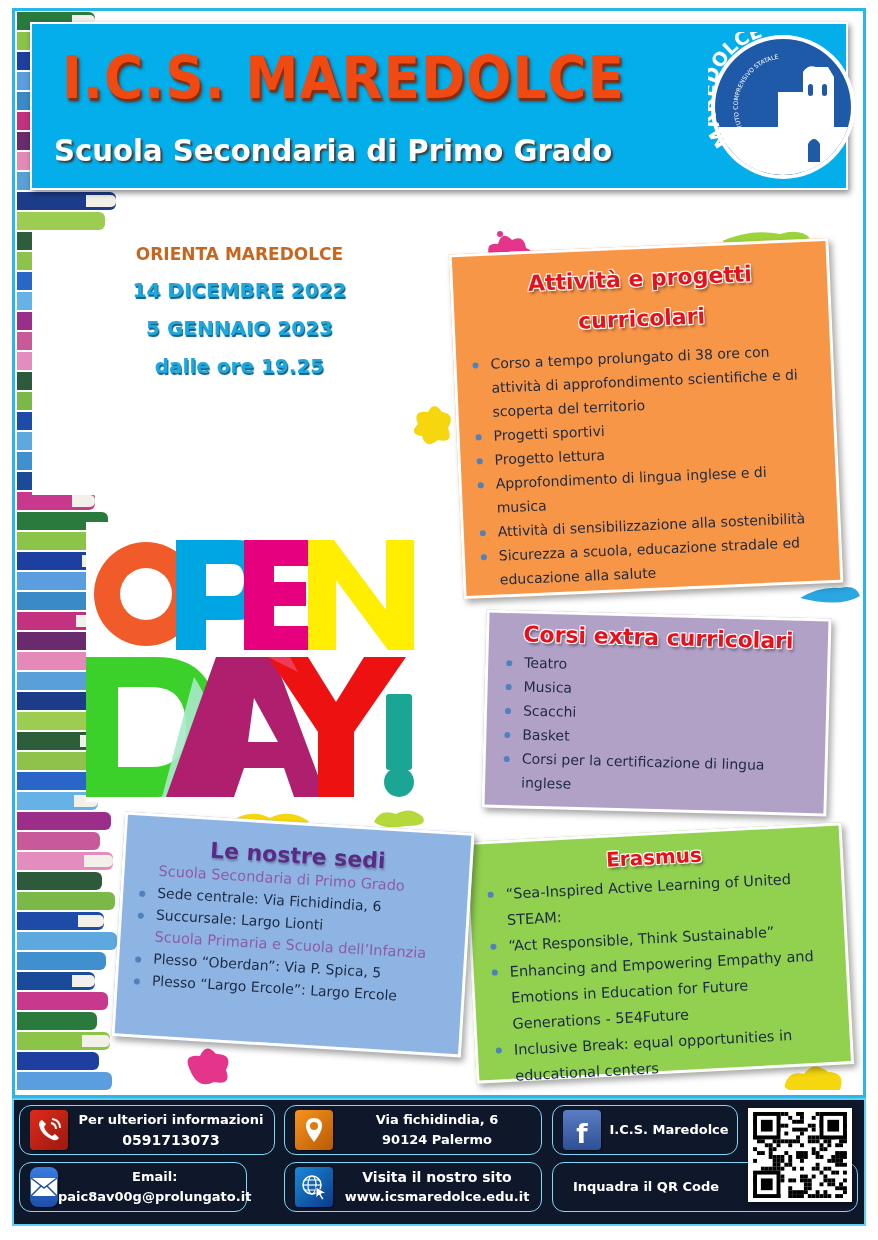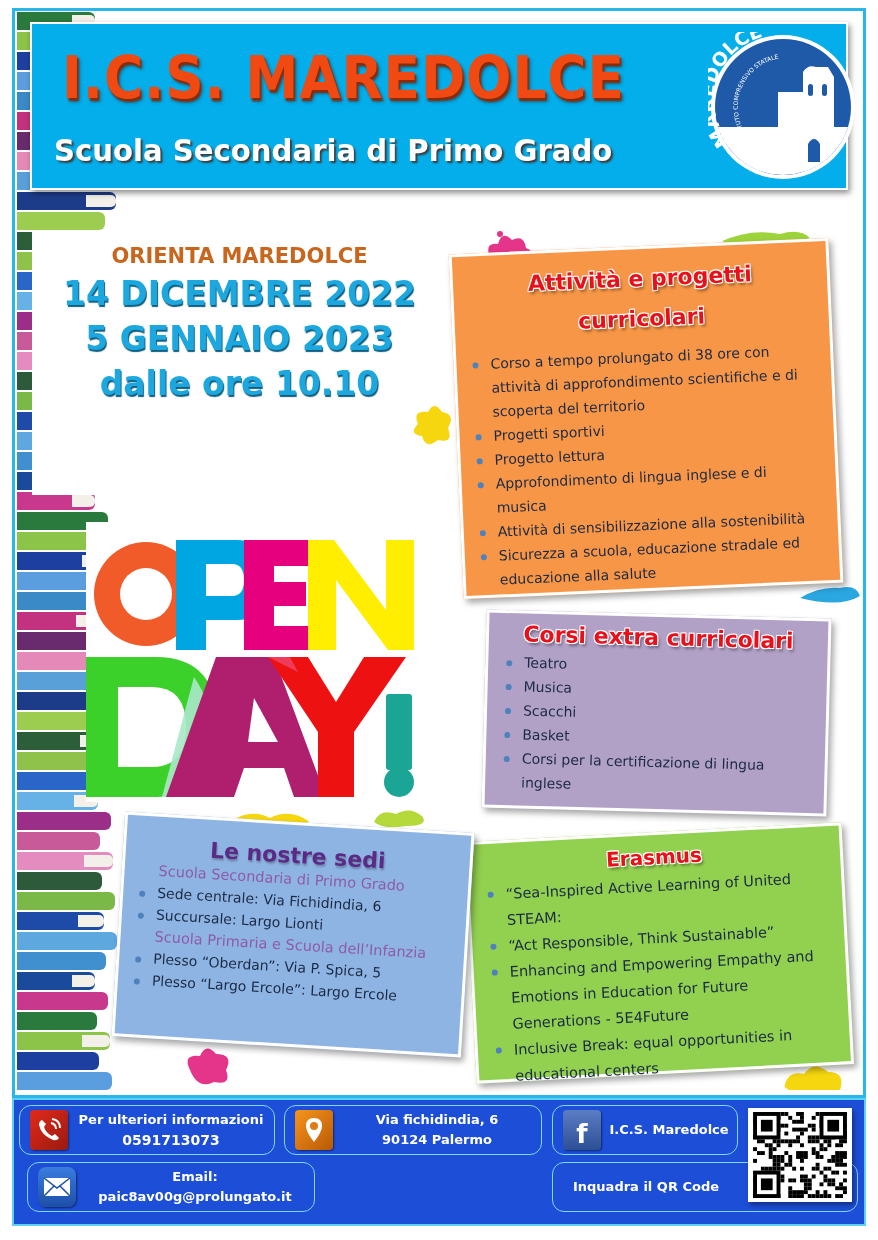--- a/index.html
+++ b/index.html
@@ -15,22 +15,22 @@
 
   
   .header { position: absolute; left: 30px; top: 22px; width: 818px; height: 168px; background: #03aeea; border: 2px solid #ffffff; box-shadow: 2px 3px 6px rgba(0,0,0,0.45); }
   .header-title { position: absolute; left: 30px; top: 20px; font-family: "DejaVu Sans", sans-serif; font-weight: bold; font-size: 58px; letter-spacing: 1px; color: #f04a12; text-shadow: 2px 3px 2px #8a2a08, 3px 4px 4px rgba(0,0,0,0.35); transform: scaleX(0.92); transform-origin: left; }
   .header-sub { position: absolute; left: 22px; top: 108px; font-family: "DejaVu Sans", sans-serif; font-weight: bold; font-size: 31px; color: #ffffff; text-shadow: 2px 2px 2px #3b3b3b; transform: scaleX(0.94); transform-origin: left; }
   .logo { position: absolute; left: 676px; top: 8px; width: 150px; height: 150px; }
 
   
   .datebox { position: absolute; left: 32px; top: 230px; width: 415px; height: 265px; background: #ffffff; }
   .datebox .line { text-align: center; font-family: "DejaVu Sans", sans-serif; font-weight: bold; }
-  .d-orienta { color: #c8661e; font-size: 21px; margin-top: 14px; }
-  .d-blue { color: #1ca8df; font-size: 33px; text-shadow: 1px 2px 1px #0f5e80; margin-top: 6px; }
+  .d-orienta { color: #c8661e; font-size: 17px; margin-top: 14px; }
+  .d-blue { color: #1ca8df; font-size: 20px; text-shadow: 1px 2px 1px #0f5e80; margin-top: 14px; }
 
   
   .openday { position: absolute; left: 86px; top: 522px; width: 370px; height: 280px; background: #fff; }
 
   
   .card { position: absolute; box-shadow: 3px 4px 6px rgba(0,0,0,0.35); border: 3px solid #ffffff; }
   .card h2 { font-family: "DejaVu Sans", sans-serif; font-weight: bold; color: #e8101a; text-shadow: 1px 1px 0 #fff, -1px -1px 0 #fff, 1px -1px 0 #fff, -1px 1px 0 #fff, 2px 3px 3px rgba(0,0,0,0.4); text-align: center; }
   .card ul { list-style: none; }
   .card li { position: relative; padding-left: 22px; color: #1c2a44; font-family: "DejaVu Sans", sans-serif; font-size: 14px; line-height: 24px; }
   .card li::before { content: ""; position: absolute; left: 4px; top: 10px; width: 6px; height: 6px; border-radius: 50%; background: #4f81bd; }
@@ -51,21 +51,21 @@
   .card-blue { left: 118px; top: 822px; width: 350px; height: 225px; background: #8eb4e3; transform: rotate(3.5deg); }
   .card-blue h2 { font-size: 22px; color: #5b2a86; text-shadow: 1px 2px 2px rgba(0,0,0,0.25); margin-top: 18px; }
   .card-blue .subhead { color: #8e5bab; font-family: "DejaVu Sans", sans-serif; font-size: 14.5px; padding-left: 34px; line-height: 22px; }
   .card-blue ul { margin: 0 10px 0 12px; }
   .card-blue li { line-height: 22px; }
 
   
   .splat { position: absolute; border-radius: 50%; }
 
   
-  .footer { position: absolute; left: 12px; top: 1098px; width: 854px; height: 128px; background: #1d4ed8; border: 2px solid #5fd0f5; }
+  .footer { position: absolute; left: 12px; top: 1098px; width: 854px; height: 128px; background: #0f172a; border: 2px solid #5fd0f5; }
   .fbox { position: absolute; border: 1px solid #7fd8f6; border-radius: 12px; display: flex; align-items: center; }
   .fbox .ftext { flex: 1; text-align: center; color: #ffffff; font-family: "DejaVu Sans", sans-serif; font-weight: bold; font-size: 13px; line-height: 20px; }
   .ficon { width: 38px; height: 40px; margin-left: 10px; border-radius: 4px; display: flex; align-items: center; justify-content: center; box-shadow: 1px 1px 2px rgba(0,0,0,0.5); }
   .qr { position: absolute; left: 752px; top: 112px; width: 100px; height: 90px; background: #fff; padding: 4px; box-shadow: 2px 3px 5px rgba(0,0,0,0.4); }
 </style>
 </head>
 <body>
 
 <div class="frame"></div>
 
@@ -181,21 +181,21 @@
         <path id="arc2" d="M40 105 A42 42 0 0 1 118 45"></path>
       </defs>
     <text font-family="DejaVu Sans, sans-serif" font-size="6" fill="#ffffff"><textPath href="#arc2">ISTITUTO COMPRENSIVO STATALE</textPath></text>
   </svg>
 </div>
 
 <div class="datebox">
   <div class="line d-orienta">ORIENTA MAREDOLCE</div>
   <div class="line d-blue">14 DICEMBRE 2022</div>
   <div class="line d-blue">5 GENNAIO 2023</div>
-  <div class="line d-blue">dalle ore 10.10</div>
+  <div class="line d-blue">dalle ore 19.25</div>
 </div>
 
 <svg class="splat" style="left:482px;top:228px;width:60px;height:40px;" viewBox="0 0 60 40">
     <path d="M8 30 Q2 14 16 16 Q20 2 30 12 Q42 6 44 20 Q56 24 46 34 Z" fill="#e4358a"></path>
     <circle cx="18" cy="6" r="3" fill="#e4358a"></circle>
   </svg>
 <svg class="splat" style="left:720px;top:228px;width:90px;height:20px;" viewBox="0 0 90 20">
     <path d="M0 14 Q30 0 60 6 Q80 0 90 10 Q60 20 0 14 Z" fill="#9dd33b"></path>
   </svg>
 <svg class="splat" style="left:408px;top:400px;width:48px;height:50px;" viewBox="0 0 48 50">
@@ -321,33 +321,49 @@
     </div>
   </div>
 
   <div class="fbox" style="left:538px;top:5px;width:186px;height:50px;">
     <div class="ficon" style="background:linear-gradient(180deg,#5a7dc4,#2d4f95);">
       <span style="color:#fff;font-family:'DejaVu Sans',sans-serif;font-weight:bold;font-size:26px;margin-top:8px;">f</span>
     </div>
     <div class="ftext">I.C.S. Maredolce</div>
   </div>
 
-  <div class="fbox" style="left:5px;top:62px;width:288px;height:50px;margin-left:8px;">
+  <div class="fbox" style="left:5px;top:62px;width:228px;height:50px;">
     <div class="ficon" style="background:linear-gradient(180deg,#3a7ce0,#1d4fa8);border-radius:8px;">
       <svg width="28" height="20" viewBox="0 0 28 20">
           <rect x="1" y="1" width="26" height="18" fill="#ffffff"></rect>
           <path d="M1 1 L14 11 L27 1 M1 19 L11 9 M27 19 L17 9" stroke="#1d4fa8" stroke-width="1.5" fill="none"></path>
         </svg>
     </div>
     <div class="ftext">
       <div>Email:</div>
       <div>paic8av00g@prolungato.it</div>
     </div>
   </div>
 
+  <div class="fbox" style="left:270px;top:62px;width:258px;height:50px;">
+    <div class="ficon" style="background:linear-gradient(135deg,#1a8ad8,#0a3a8a);">
+      <svg width="28" height="28" viewBox="0 0 28 28">
+          <circle cx="12" cy="12" r="9" fill="none" stroke="#fff" stroke-width="1.5"></circle>
+          <ellipse cx="12" cy="12" rx="4" ry="9" fill="none" stroke="#fff" stroke-width="1.2"></ellipse>
+          <line x1="3" y1="12" x2="21" y2="12" stroke="#fff" stroke-width="1.2"></line>
+          <line x1="5" y1="7" x2="19" y2="7" stroke="#fff" stroke-width="1"></line>
+          <line x1="5" y1="17" x2="19" y2="17" stroke="#fff" stroke-width="1"></line>
+          <path d="M16 14 L26 20 L21 21 L24 26 L22 27 L19 22 L16 25 Z" fill="#fff" stroke="#0a3a8a" stroke-width="0.8"></path>
+        </svg>
+    </div>
+    <div class="ftext">
+      <div style="font-size:14px;">Visita il nostro sito</div>
+      <div>www.icsmaredolce.edu.it</div>
+    </div>
+  </div>
 
   <div class="fbox" style="left:538px;top:62px;width:306px;height:50px;">
     <div class="ftext" style="flex:none;width:186px;">Inquadra il QR Code</div>
   </div>
 </div>
 
 <div class="qr" style="left:748px;top:1108px;width:104px;height:94px;">
   <svg width="96" height="86" viewBox="0 0 24 22" id="qrsvg">
       <rect x="1" y="0" width="1" height="1" fill="#000"></rect>
       <rect x="7" y="0" width="1" height="1" fill="#000"></rect>

